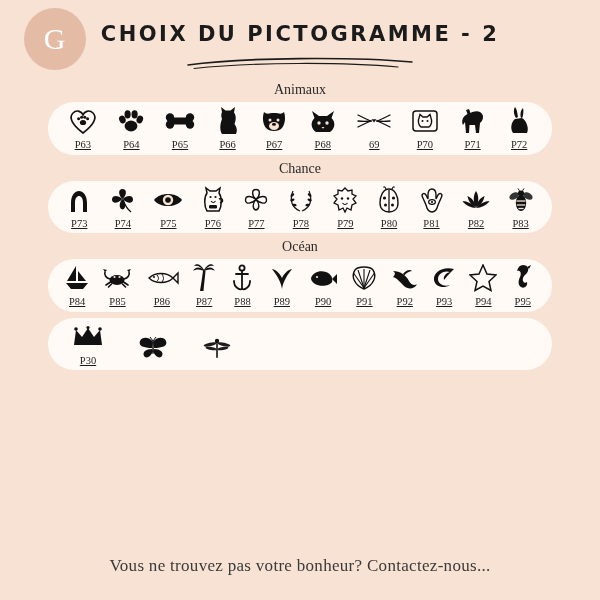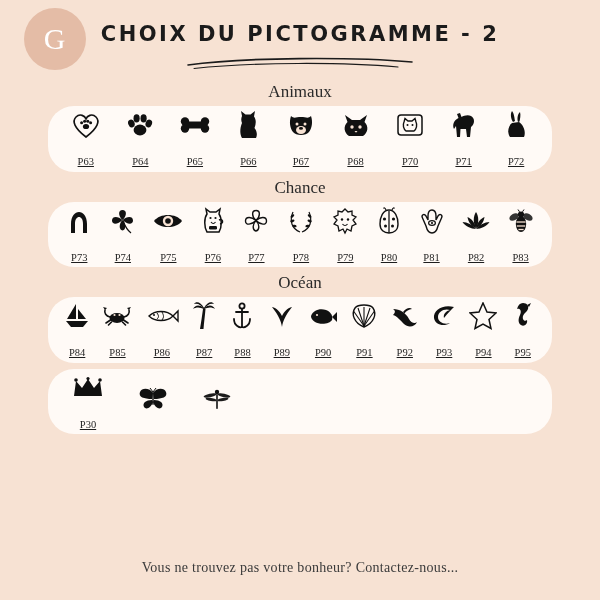--- a/index.html
+++ b/index.html
@@ -63,21 +63,21 @@
     top: 82px;
     left: 0;
     width: 600px;
   }
   .section {
     margin-bottom: 6px;
   }
   .section-title {
     text-align: center;
     font-family: "Liberation Serif", serif;
-    font-size: 17px;
+    font-size: 14px;
     color: #2a2a2a;
     margin-bottom: 4px;
   }
   .pill {
     margin: 0 48px;
     background: #fffaf6;
     border-radius: 26px;
     min-height: 52px;
     display: flex;
     align-items: center;
@@ -101,39 +101,39 @@
     height: 30px;
     display: flex;
     align-items: center;
     justify-content: center;
   }
   .code {
     font-family: "Liberation Serif", serif;
     font-size: 10.5px;
     color: #1d1d1d;
     text-decoration: underline;
-    margin-top: 16px;
+    margin-top: 3px;
     line-height: 1.1;
   }
   
   .pill.left .pill-inner {
     justify-content: flex-start;
     gap: 34px;
     padding-left: 14px;
   }
 
   
   .footer {
     position: absolute;
     bottom: 24px;
     left: 0;
     width: 600px;
     text-align: center;
     font-family: "Liberation Serif", serif;
-    font-size: 14px;
+    font-size: 17px;
     color: #3a3a3a;
     letter-spacing: 0.3px;
   }
   svg { display: block; }
 </style>
 </head>
 <body>
 
 <div class="logo-badge">
   <span>G</span>
@@ -223,20 +223,36 @@
             <svg width="30" height="26" viewBox="0 0 30 26">
               <path d="M4 3 L6.5 10 C 2 14, 3 21, 8 24 L22 24 C 27 21, 28 14, 23.5 10 L26 3 L19 8 L11 8 Z" fill="#111"></path>
               <circle cx="11" cy="15" r="1.7" fill="#f7e2d3"></circle>
               <circle cx="19" cy="15" r="1.7" fill="#f7e2d3"></circle>
               <path d="M13.5 19 L16.5 19 L15 20.8 Z" fill="#f7e2d3"></path>
             </svg>
           </div>
           <div class="code">P68</div>
         </div>
 
+        <div class="item">
+          <div class="glyph">
+            <svg width="34" height="20" viewBox="0 0 34 20">
+              <g stroke="#111" stroke-width="1.3" fill="none" stroke-linecap="round">
+                <path d="M1 4 C 7 7, 11 9, 14 10"></path>
+                <path d="M1 10 C 7 10.6, 11 10.3, 14 10"></path>
+                <path d="M1 16 C 7 13, 11 11, 14 10"></path>
+                <path d="M33 4 C 27 7, 23 9, 20 10"></path>
+                <path d="M33 10 C 27 10.6, 23 10.3, 20 10"></path>
+                <path d="M33 16 C 27 13, 23 11, 20 10"></path>
+              </g>
+              <path d="M14.5 8.3 L19.5 8.3 L17 11.6 Z" fill="#111"></path>
+            </svg>
+          </div>
+          <div class="code">69</div>
+        </div>
 
         <div class="item">
           <div class="glyph">
             <svg width="28" height="26" viewBox="0 0 28 26">
               <rect x="2" y="3" width="24" height="20" rx="3" fill="none" stroke="#111" stroke-width="1.5"></rect>
               <path d="M8 10 L9 6.5 L12 9 L16 9 L19 6.5 L20 10 C 21.5 13, 20.5 17, 18 19 L10 19 C 7.5 17, 6.5 13, 8 10 Z" fill="none" stroke="#111" stroke-width="1.4"></path>
               <circle cx="11.5" cy="13" r="1" fill="#111"></circle>
               <circle cx="16.5" cy="13" r="1" fill="#111"></circle>
             </svg>
           </div>

